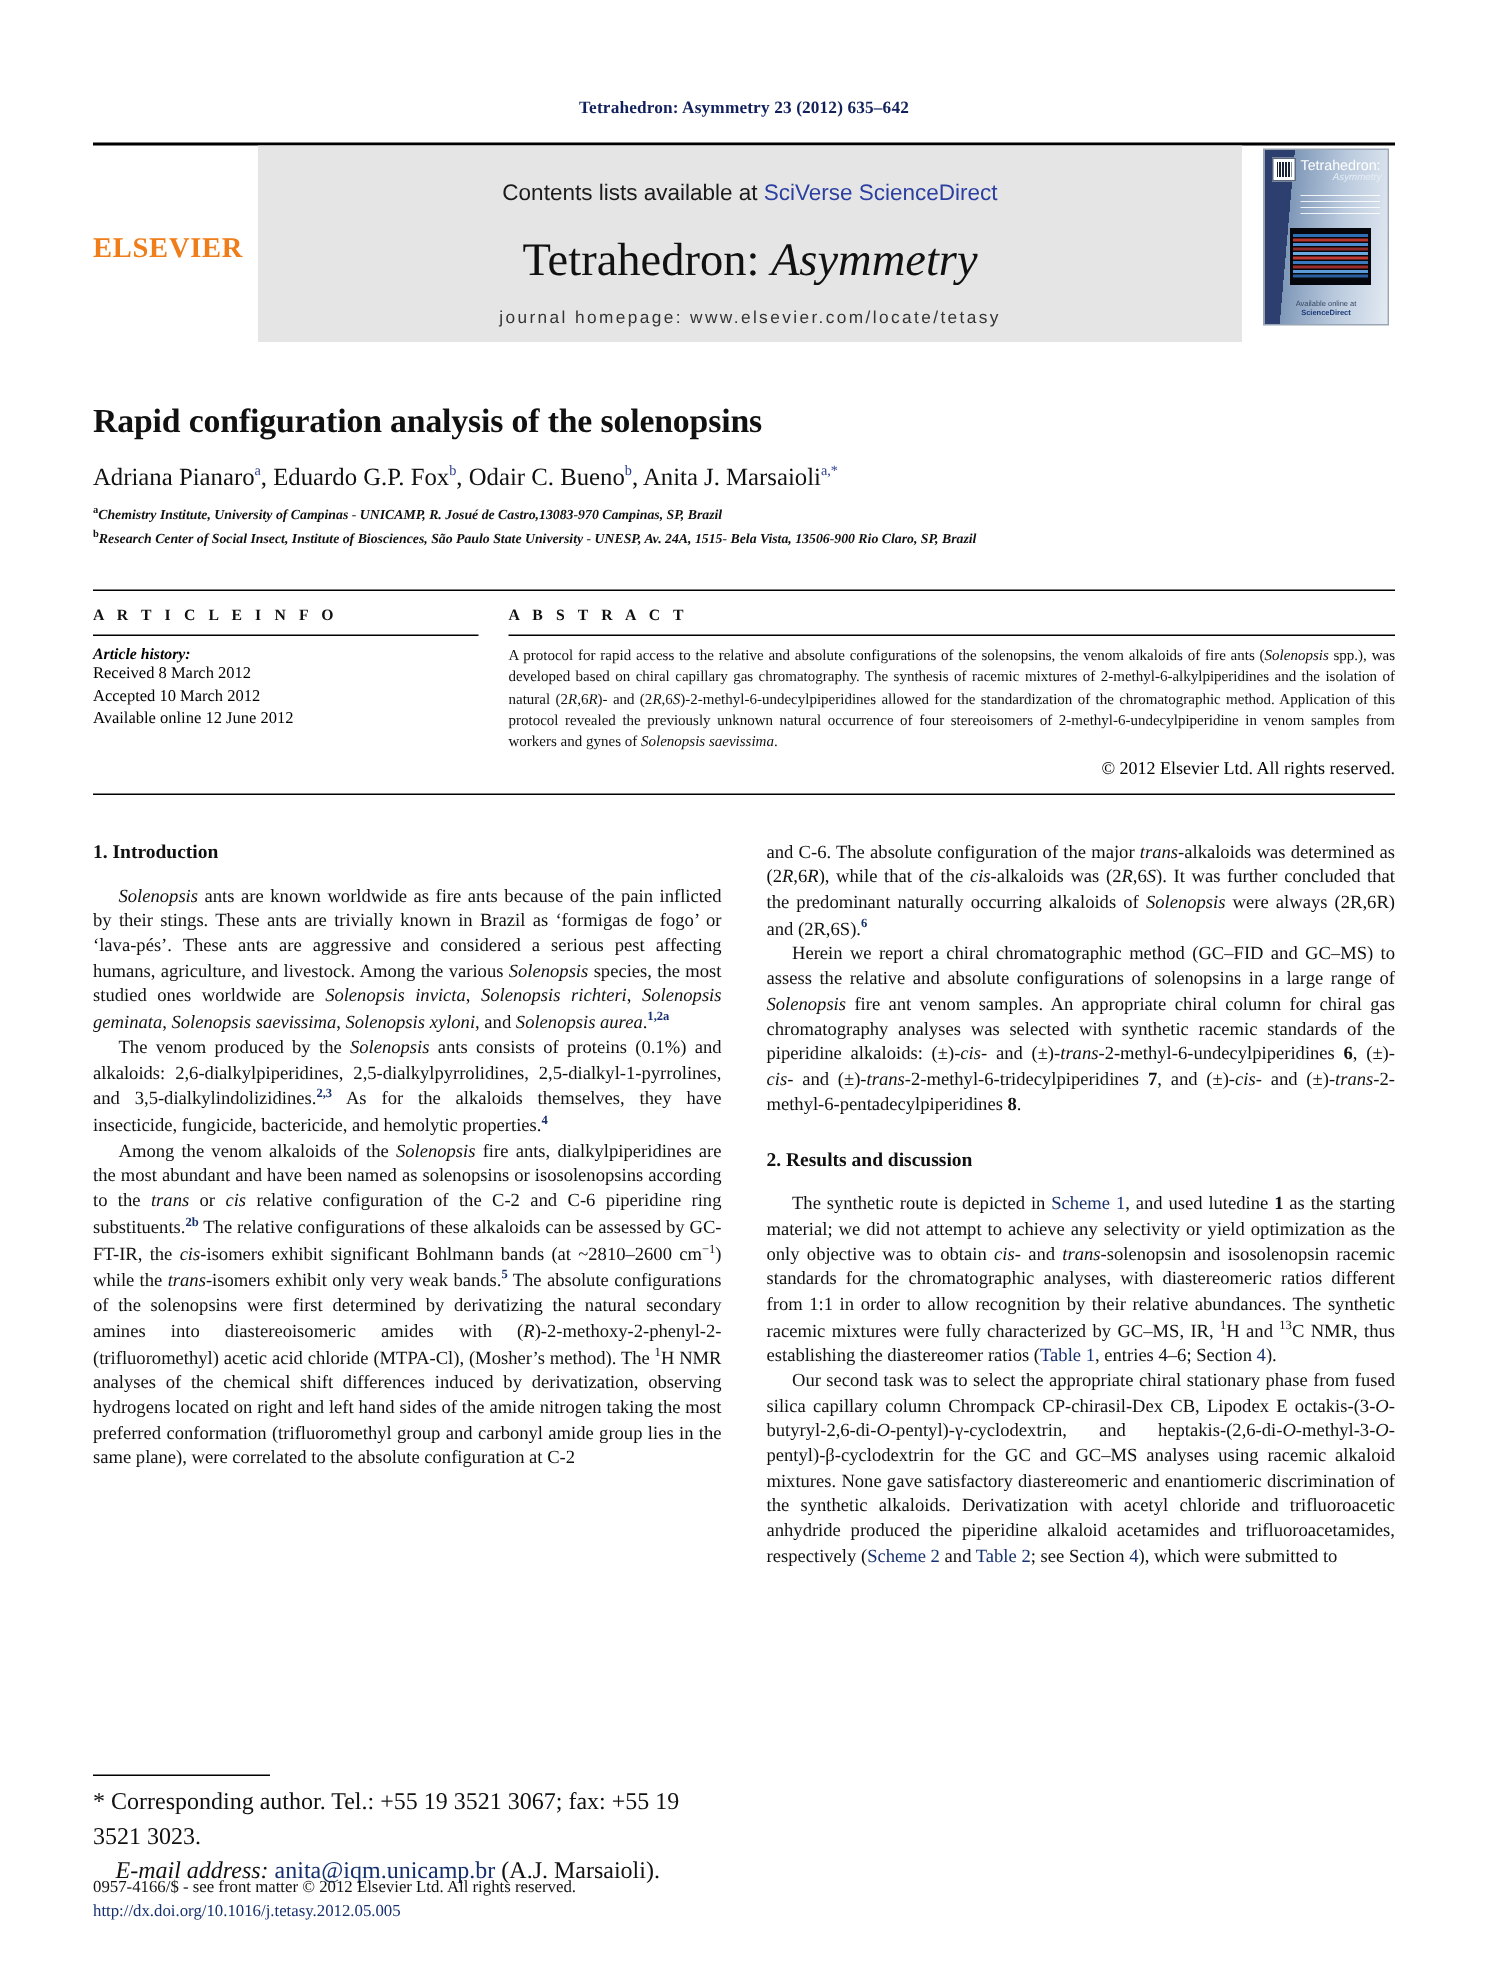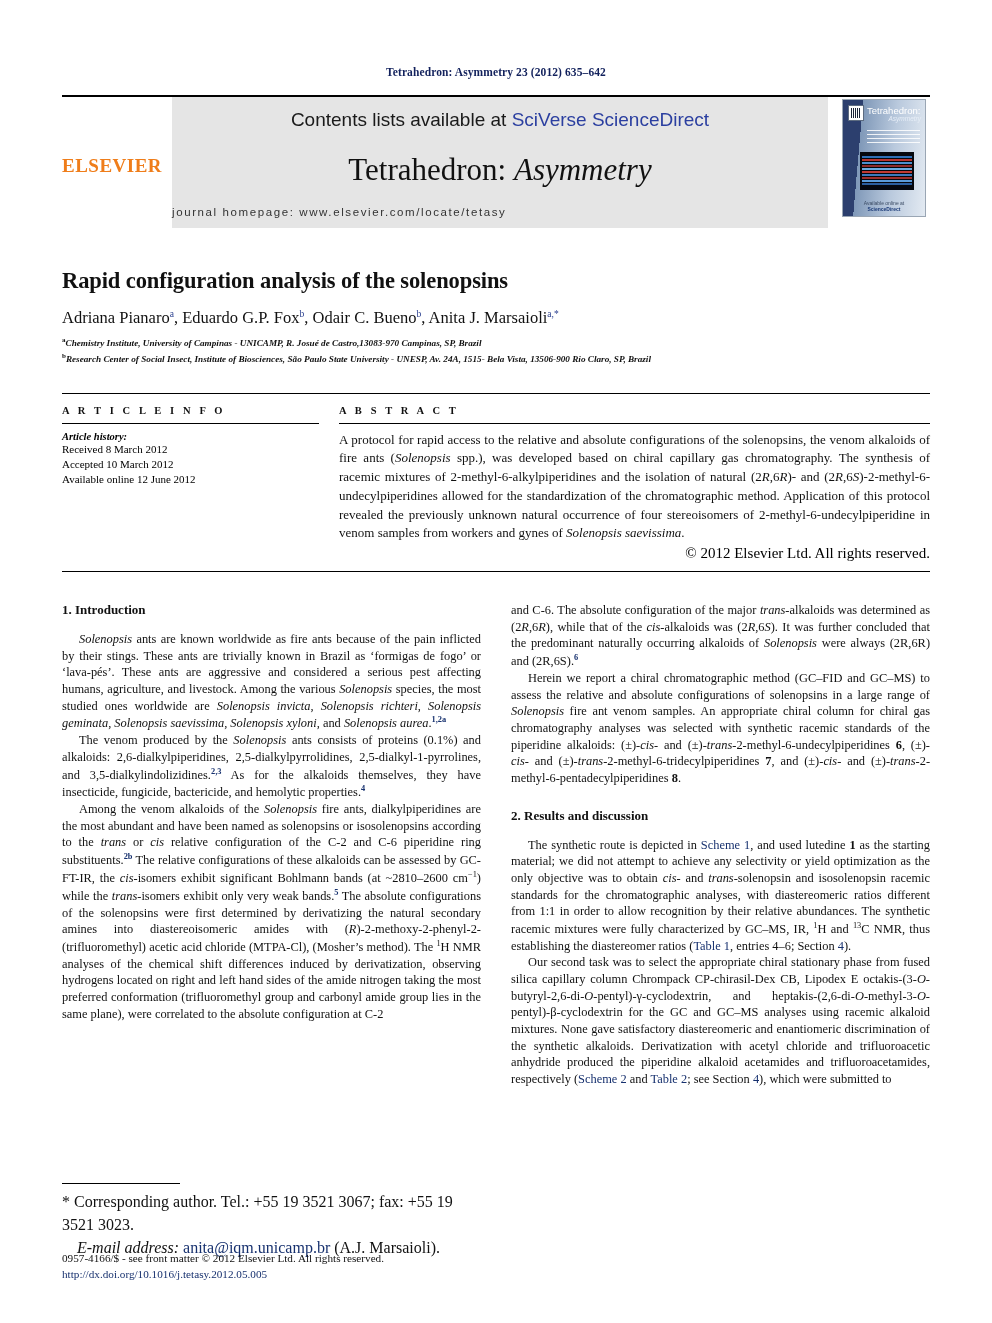--- a/index.html
+++ b/index.html
@@ -69,35 +69,36 @@
     position: relative;
     display: flex;
     flex-direction: column;
     justify-content: space-between;
     padding: 12px 0 10px 0;
     box-sizing: border-box;
   }
   .contents-line {
     text-align: center;
     font-family: "Liberation Sans", sans-serif;
-    font-size: 19px;
+    font-size: 15px;
     color: #1a1a1a;
+    margin-top: 11px;
   }
   .contents-line .sd { color: #2b3fa0; }
   .journal-title {
     text-align: center;
     font-family: "Liberation Serif", serif;
     font-size: 31px;
     color: #111;
     line-height: 1;
     margin-top: 1px;
   }
   .journal-title .it { font-style: italic; }
   .homepage-line {
-    text-align: left;
+    text-align: center;
     font-family: "Liberation Sans", sans-serif;
     font-size: 11.5px;
     letter-spacing: 1.6px;
     color: #333;
   }
   .cover-cell {
     width: 92px;
     flex: 0 0 92px;
     display: flex;
     align-items: flex-start;
@@ -192,29 +193,29 @@
     font-size: 10.5px;
     letter-spacing: 3.1px;
     color: #111;
   }
   .rule-thin { border-top: 1.2px solid #000; margin: 7px 0 7px 0; }
   .hist-label {
     font-style: italic; font-weight: bold; font-size: 10.5px;
   }
   .hist-line { font-size: 11px; line-height: 1.38; }
   .abs-body {
-    font-size: 13px;
+    font-size: 10px;
     line-height: 1.44;
     text-align: justify;
     color: #111;
   }
   .abs-body .it { font-style: italic; }
   .copyright {
     text-align: right;
-    font-size: 15px;
+    font-size: 12px;
     margin-top: 2px;
   }
 
   
   .body-cols {
     margin-top: 30px;
     display: flex;
     column-gap: 30px;
   }
   .col { width: 419px; flex: 0 0 419px; }

